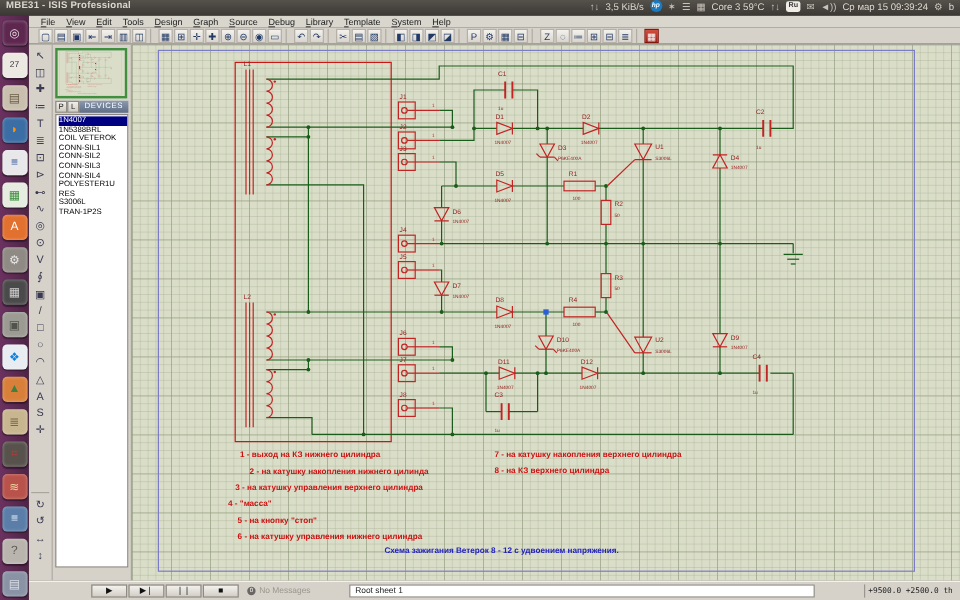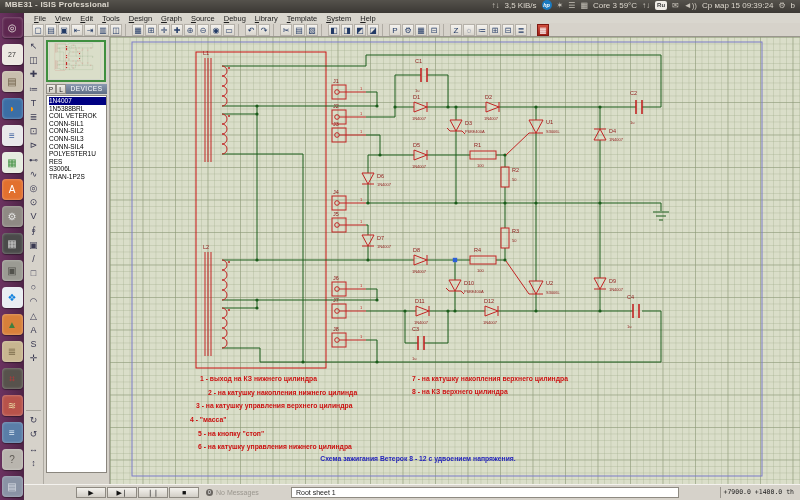--- a/index.html
+++ b/index.html
@@ -898,14 +898,14 @@
       <span class="simbtn">▶</span>
       <span class="simbtn">▶❘</span>
       <span class="simbtn">❘❘</span>
       <span class="simbtn">■</span>
     </span>
   <span class="msgbox">
     <span class="msgdot">0</span>
     <span>No Messages</span>
   </span>
   <span class="sheetfield">Root sheet 1</span>
-  <span class="coordfield">+7900.0  +1400.0  th</span>
+  <span class="coordfield">+9500.0  +2500.0  th</span>
 </div>
 
 </body></html>

